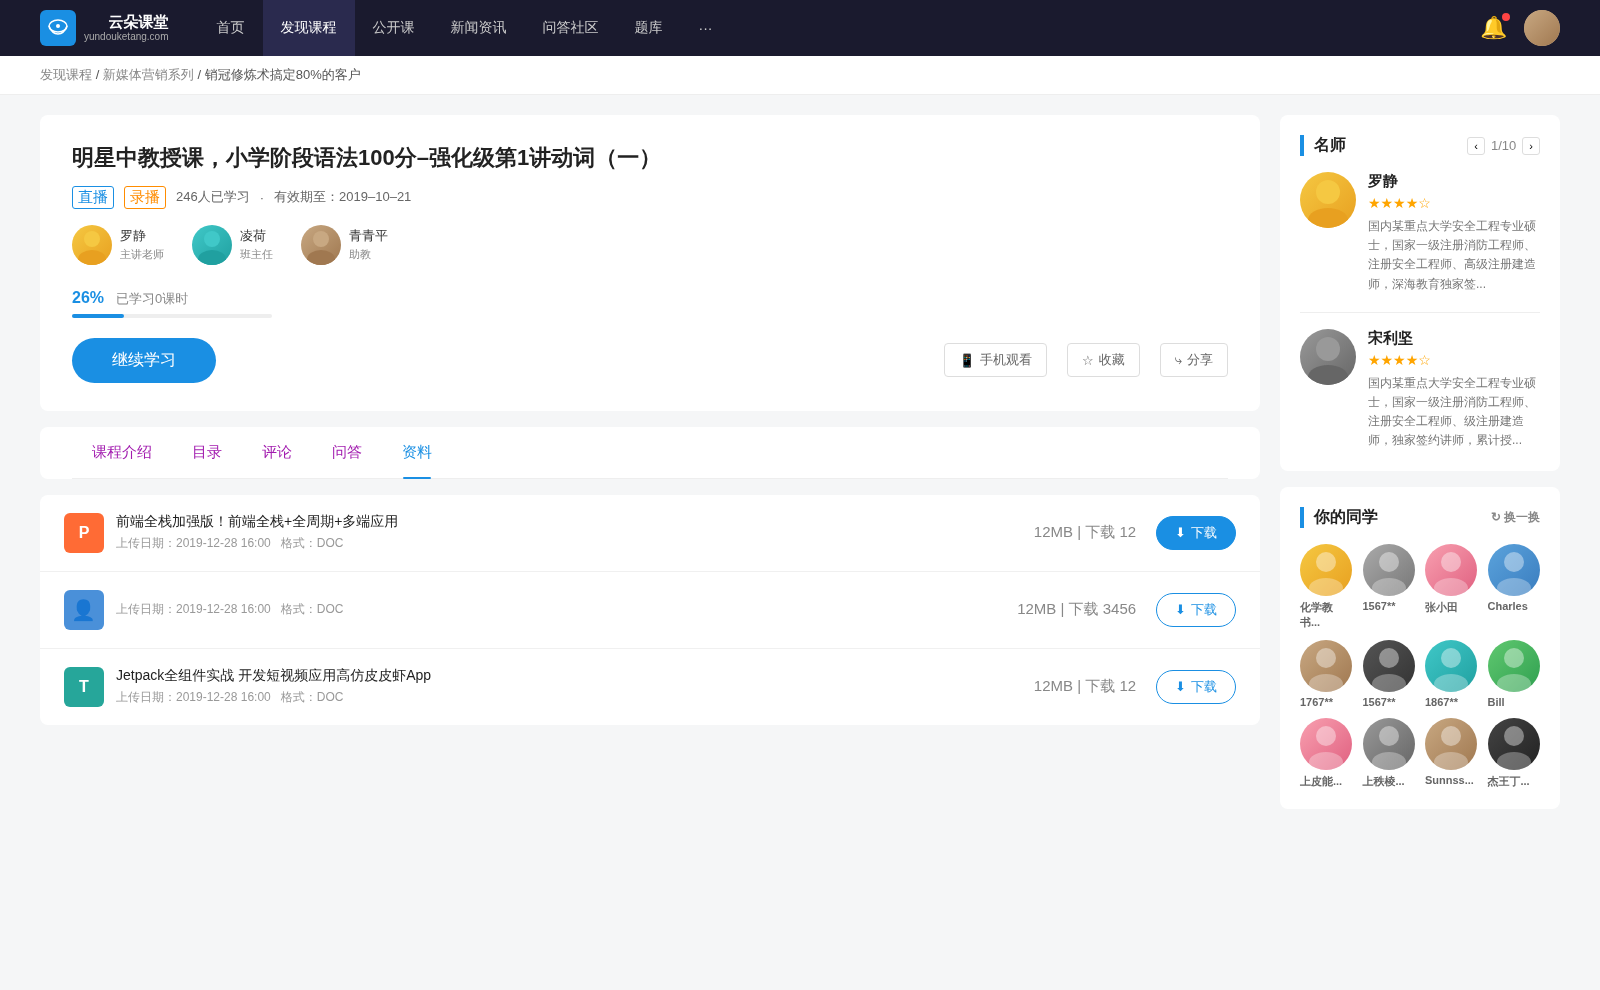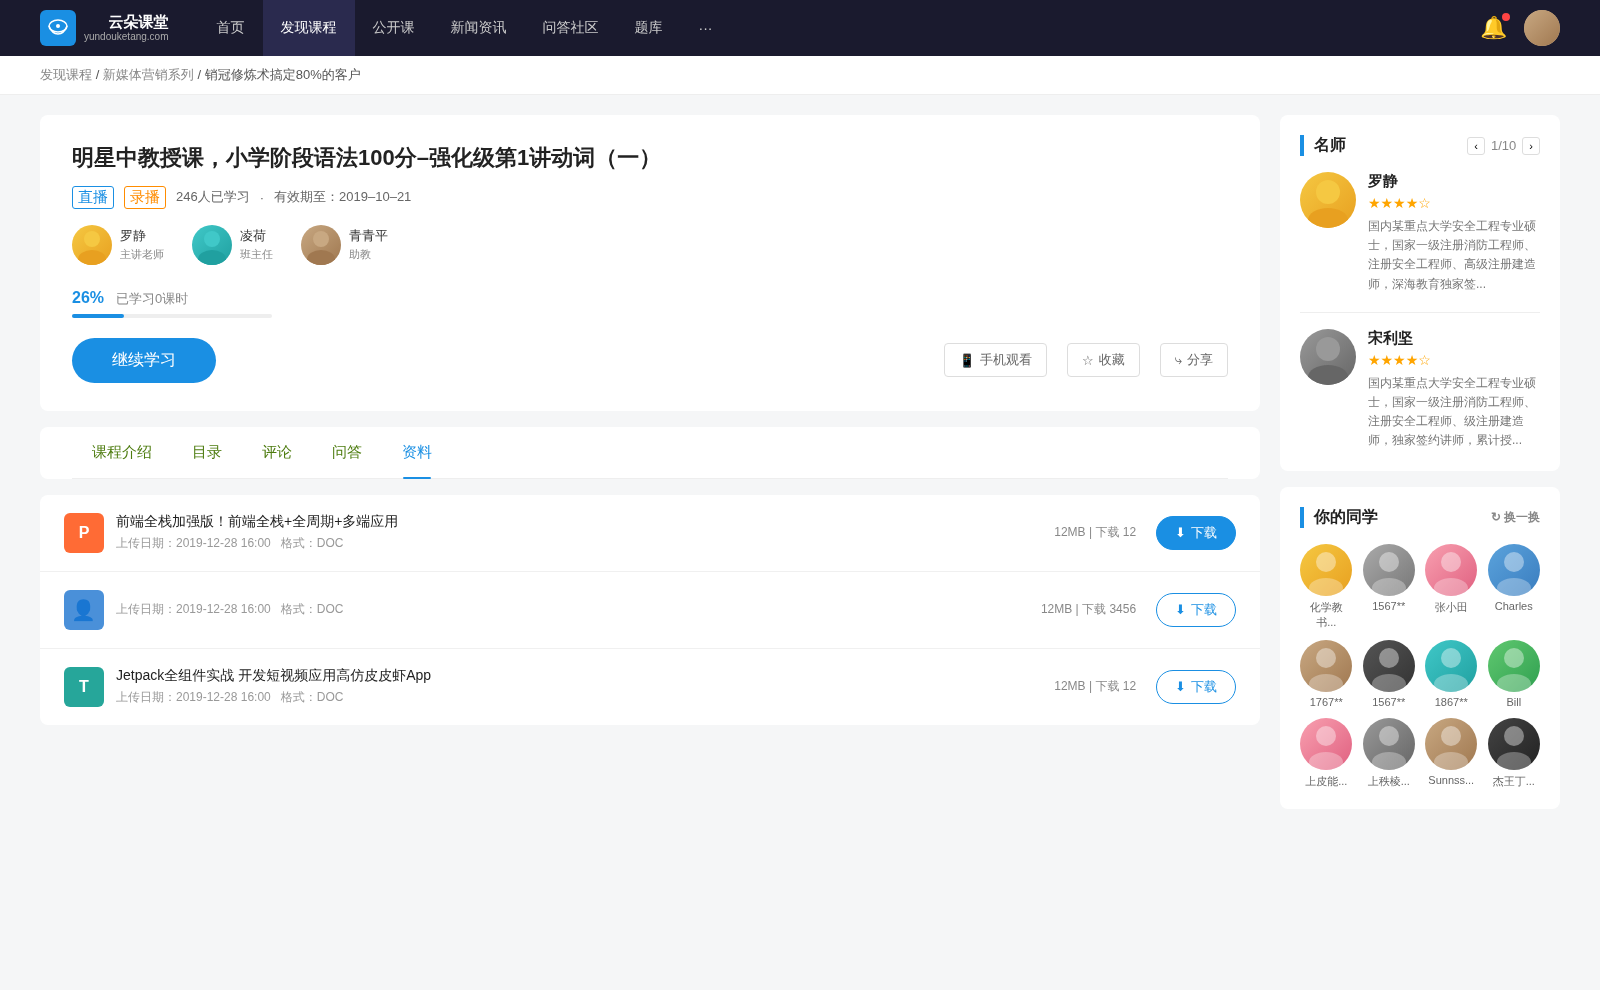--- a/index.html
+++ b/index.html
@@ -45,55 +45,55 @@
     .progress-bar-bg { width: 200px; height: 4px; background: #eee; border-radius: 2px; margin-top: 6px; }
     .progress-bar-fill { height: 4px; background: #1a8fe3; border-radius: 2px; }
     .course-actions { display: flex; align-items: center; gap: 12px; }
     .btn-primary { background: #1a8fe3; color: white; border: none; border-radius: 24px; padding: 12px 40px; font-size: 16px; cursor: pointer; font-weight: 500; }
     .btn-action { display: flex; align-items: center; gap: 5px; color: #666; border: 1px solid #ddd; border-radius: 4px; padding: 7px 14px; background: white; cursor: pointer; font-size: 13px; margin-left: auto; }
     .btn-action + .btn-action { margin-left: 8px; }
 
     
     .tabs-card { background: white; border-radius: 8px; padding: 0 32px; margin-bottom: 16px; }
     .tabs { display: flex; gap: 0; border-bottom: 1px solid #eee; }
-    .tab { padding: 16px 20px; font-size: 15px; color: #4d7c0f; cursor: pointer; position: relative; text-decoration: none; display: block; }
+    .tab { padding: 16px 20px; font-size: 15px; color: #a21caf; cursor: pointer; position: relative; text-decoration: none; display: block; }
     .tab.active { color: #1a8fe3; }
     .tab.active::after { content: ''; position: absolute; bottom: -1px; left: 50%; transform: translateX(-50%); width: 28px; height: 2px; background: #1a8fe3; border-radius: 1px; }
 
     
     .resource-list { background: white; border-radius: 8px; overflow: hidden; }
     .resource-item { display: flex; align-items: center; padding: 18px 24px; border-bottom: 1px solid #f0f0f0; }
     .resource-item:last-child { border-bottom: none; }
     .resource-icon { width: 40px; height: 40px; border-radius: 6px; display: flex; align-items: center; justify-content: center; color: white; font-size: 16px; font-weight: bold; margin-right: 12px; flex-shrink: 0; }
     .resource-icon.orange { background: #ff6b35; }
     .resource-icon.blue { background: #4a90d9; }
     .resource-icon.teal { background: #26a69a; }
     .resource-info { flex: 1; }
     .resource-name { font-size: 14px; color: #222; font-weight: 500; margin-bottom: 4px; }
     .resource-meta { font-size: 12px; color: #999; }
-    .resource-stats { font-size: 12px; color: #888; margin-right: 20px; white-space: nowrap; }
+    .resource-stats { font-size: 15px; color: #888; margin-right: 20px; white-space: nowrap; }
     .btn-download { border: 1px solid #1a8fe3; color: #1a8fe3; background: white; border-radius: 20px; padding: 7px 18px; font-size: 13px; cursor: pointer; white-space: nowrap; display: flex; align-items: center; gap: 5px; }
     .btn-download-filled { background: #1a8fe3; color: white; border: 1px solid #1a8fe3; border-radius: 20px; padding: 7px 18px; font-size: 13px; cursor: pointer; white-space: nowrap; display: flex; align-items: center; gap: 5px; }
 
     
     .sidebar-card { background: white; border-radius: 8px; padding: 20px; margin-bottom: 16px; }
     .sidebar-title { font-size: 16px; font-weight: bold; color: #222; margin-bottom: 16px; padding-left: 10px; border-left: 4px solid #1a8fe3; display: flex; align-items: center; justify-content: space-between; }
     .sidebar-title-nav { display: flex; align-items: center; gap: 6px; font-size: 13px; font-weight: normal; color: #888; }
     .teacher-card { display: flex; gap: 12px; margin-bottom: 18px; }
     .teacher-card:last-child { margin-bottom: 0; }
     .teacher-card-avatar { width: 56px; height: 56px; border-radius: 50%; background: #ddd; flex-shrink: 0; overflow: hidden; display: flex; align-items: center; justify-content: center; }
     .teacher-card-info { flex: 1; }
     .teacher-card-name { font-size: 15px; font-weight: bold; color: #222; margin-bottom: 4px; }
     .stars { color: #ffa500; font-size: 14px; margin-bottom: 6px; }
     .teacher-card-desc { font-size: 12px; color: #777; line-height: 1.6; }
     .divider { border: none; border-top: 1px solid #eee; margin: 16px 0; }
 
     
     .classmates-grid { display: grid; grid-template-columns: repeat(4, 1fr); gap: 10px; margin-top: 12px; }
-    .classmate { text-align: center; cursor: pointer; }
+    .classmate { cursor: pointer; font-weight: bold; }
     .classmate-avatar { width: 52px; height: 52px; border-radius: 50%; background: #ddd; margin: 0 auto 4px; overflow: hidden; display: flex; align-items: center; justify-content: center; font-size: 10px; color: #888; }
     .classmate-name { font-size: 11px; color: #666; }
     .refresh-btn { font-size: 12px; color: #888; cursor: pointer; display: flex; align-items: center; gap: 3px; }
 
     
     .av-yellow { background: linear-gradient(135deg, #f5c842, #e8a020); }
     .av-gray { background: linear-gradient(135deg, #999, #666); }
     .av-brown { background: linear-gradient(135deg, #c8a882, #a07850); }
     .av-teal { background: linear-gradient(135deg, #40c8c8, #20a0a0); }
   </style>

